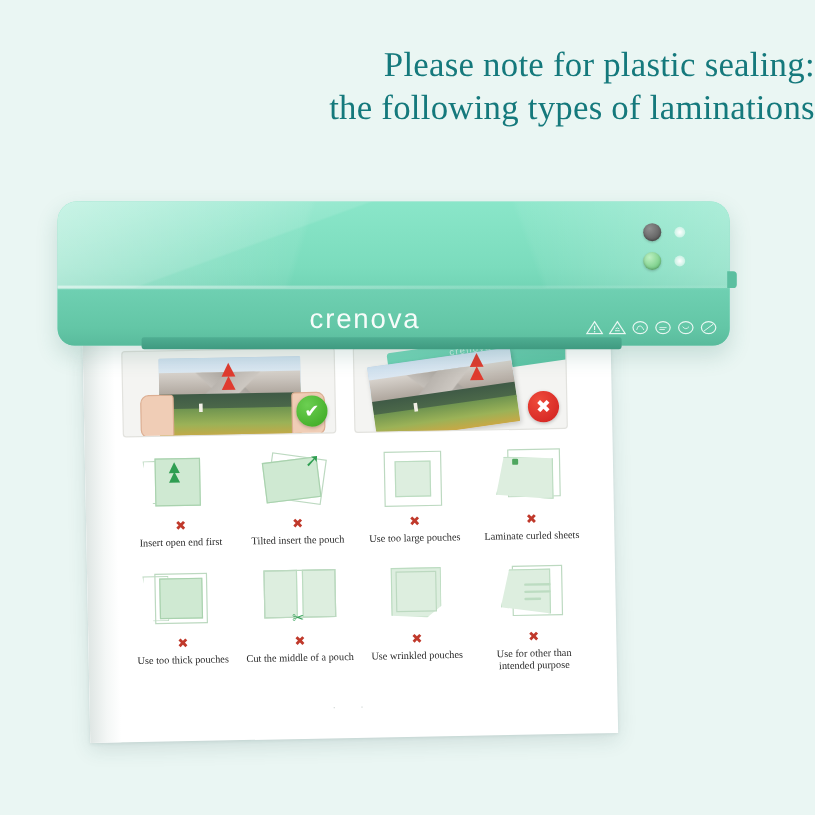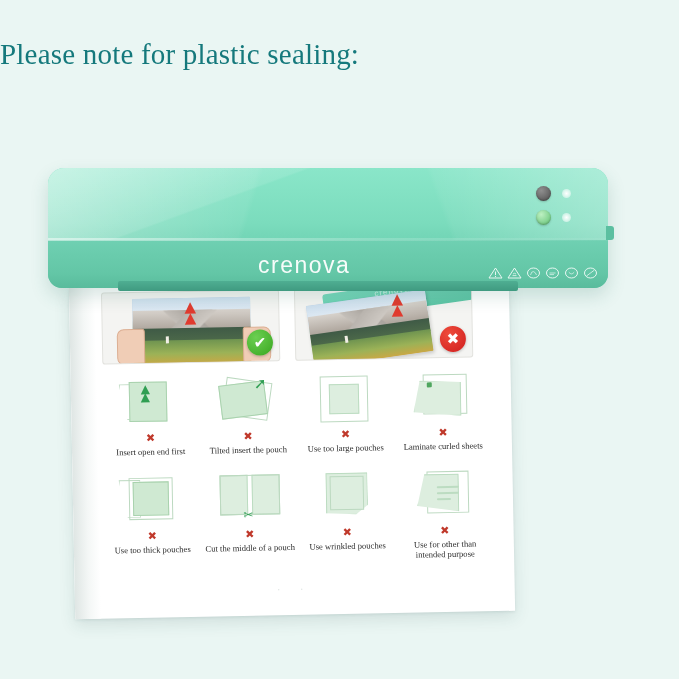--- a/index.html
+++ b/index.html
@@ -5,21 +5,21 @@
   html,body{margin:0;padding:0;}
   body{
     width:679px;height:679px;overflow:hidden;position:relative;
     background:#eaf6f3;
     font-family:"Liberation Serif",serif;
   }
   .stage{position:absolute;inset:0;}
 
   
   .headline{
-    position:absolute;left:0;top:36px;width:679px;text-align:left;
+    position:absolute;left:0;top:36px;width:679px;text-align:right;
     color:#15797c;font-family:"Liberation Serif",serif;
     font-size:29px;line-height:36px;letter-spacing:.2px;
   }
   .headline .l2{display:block;}
 
   
   .sheet{
     position:absolute;left:72px;top:283px;width:440px;height:332px;
     background:#ffffff;
     transform:rotate(-1.1deg);
@@ -158,20 +158,21 @@
   .right-nub{position:absolute;right:-6px;top:78px;width:8px;height:14px;
     background:#5bbfa0;border-radius:0 3px 3px 0;}
 </style>
 </head>
 <body>
 
 <div class="stage">
 
   <div class="headline">
     <span>Please note for plastic sealing:</span>
+    <span class="l2">the following types of laminations</span>
   </div>
 
   <div class="sheet">
     <div class="sheet-inner">
       <div class="sheet-shade"></div>
 
       <div class="photo-row">
 
         <div class="panel p1">
           <div class="photo ph1">

